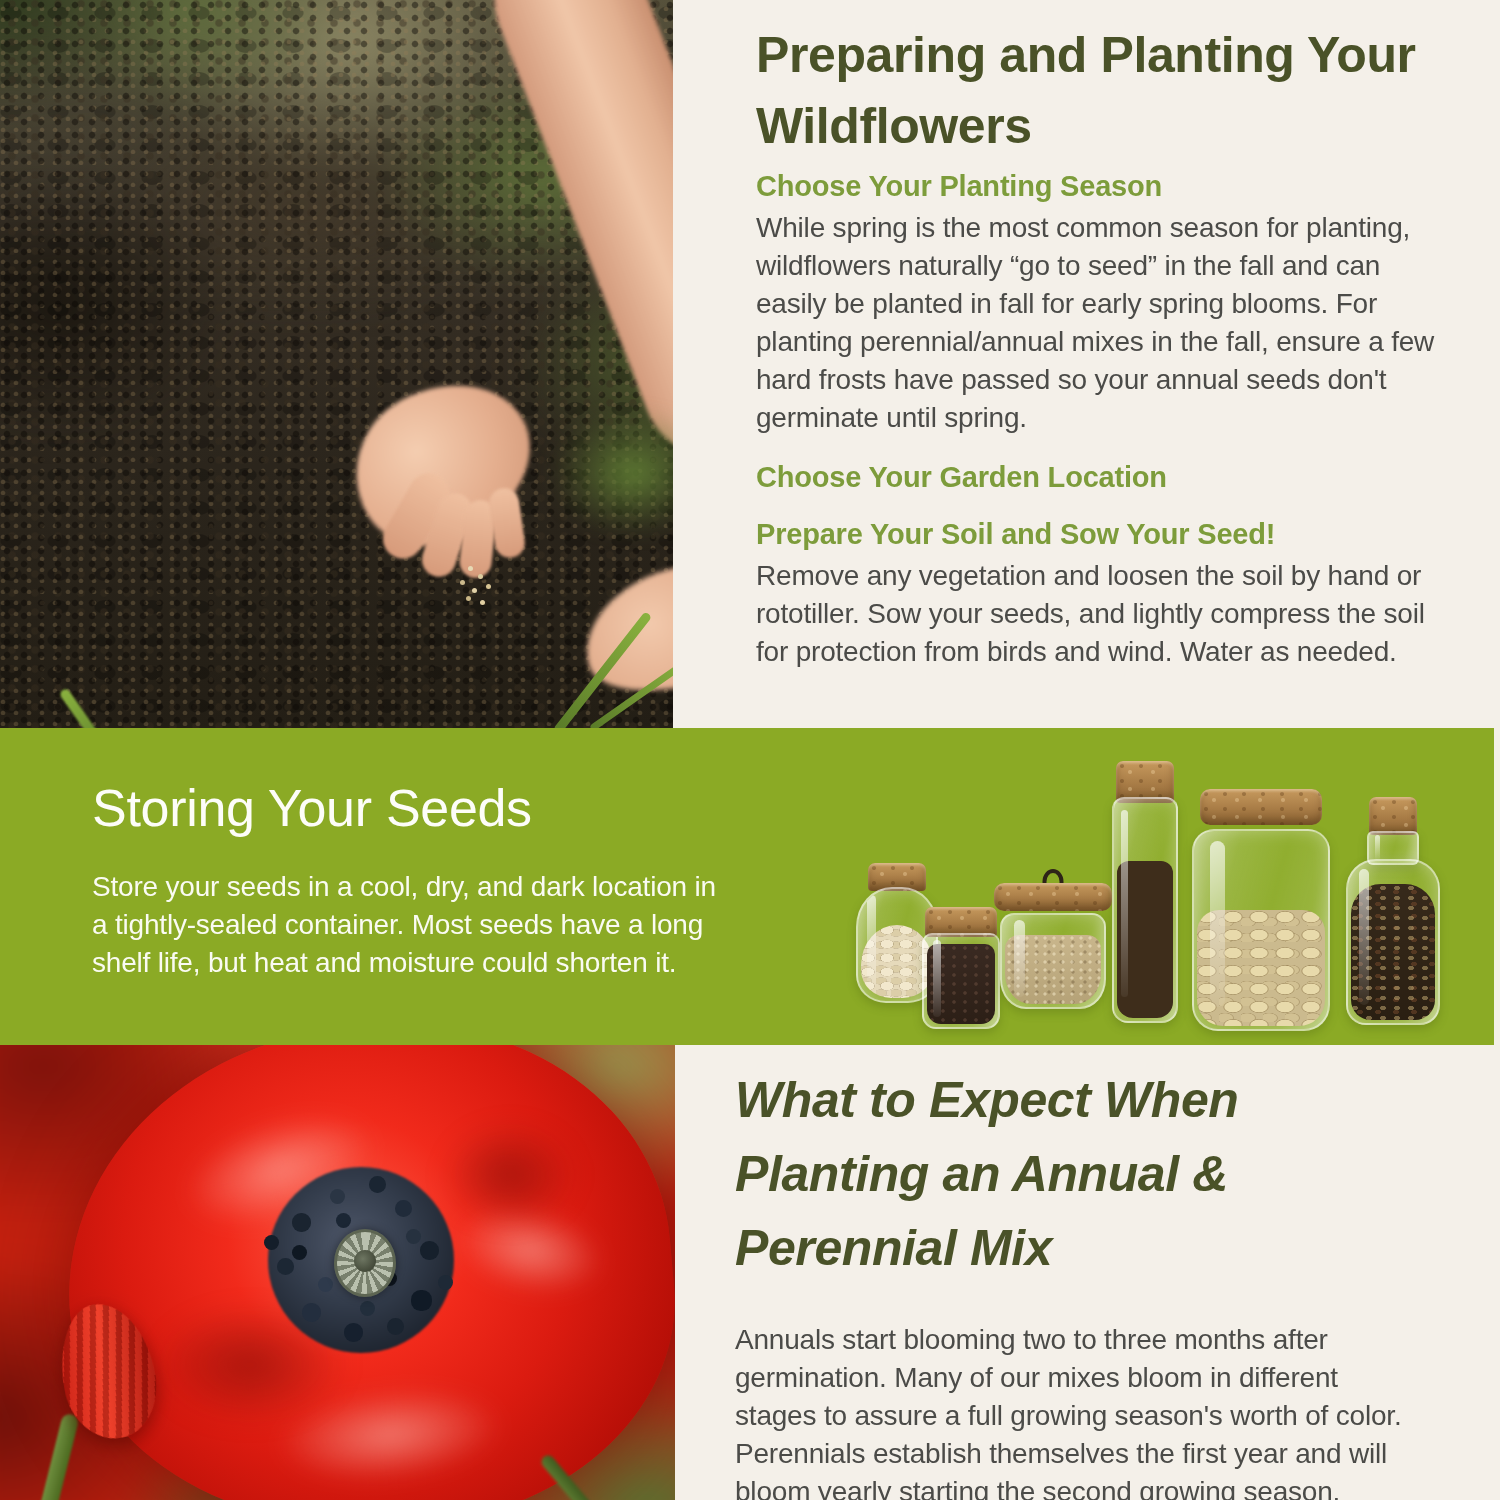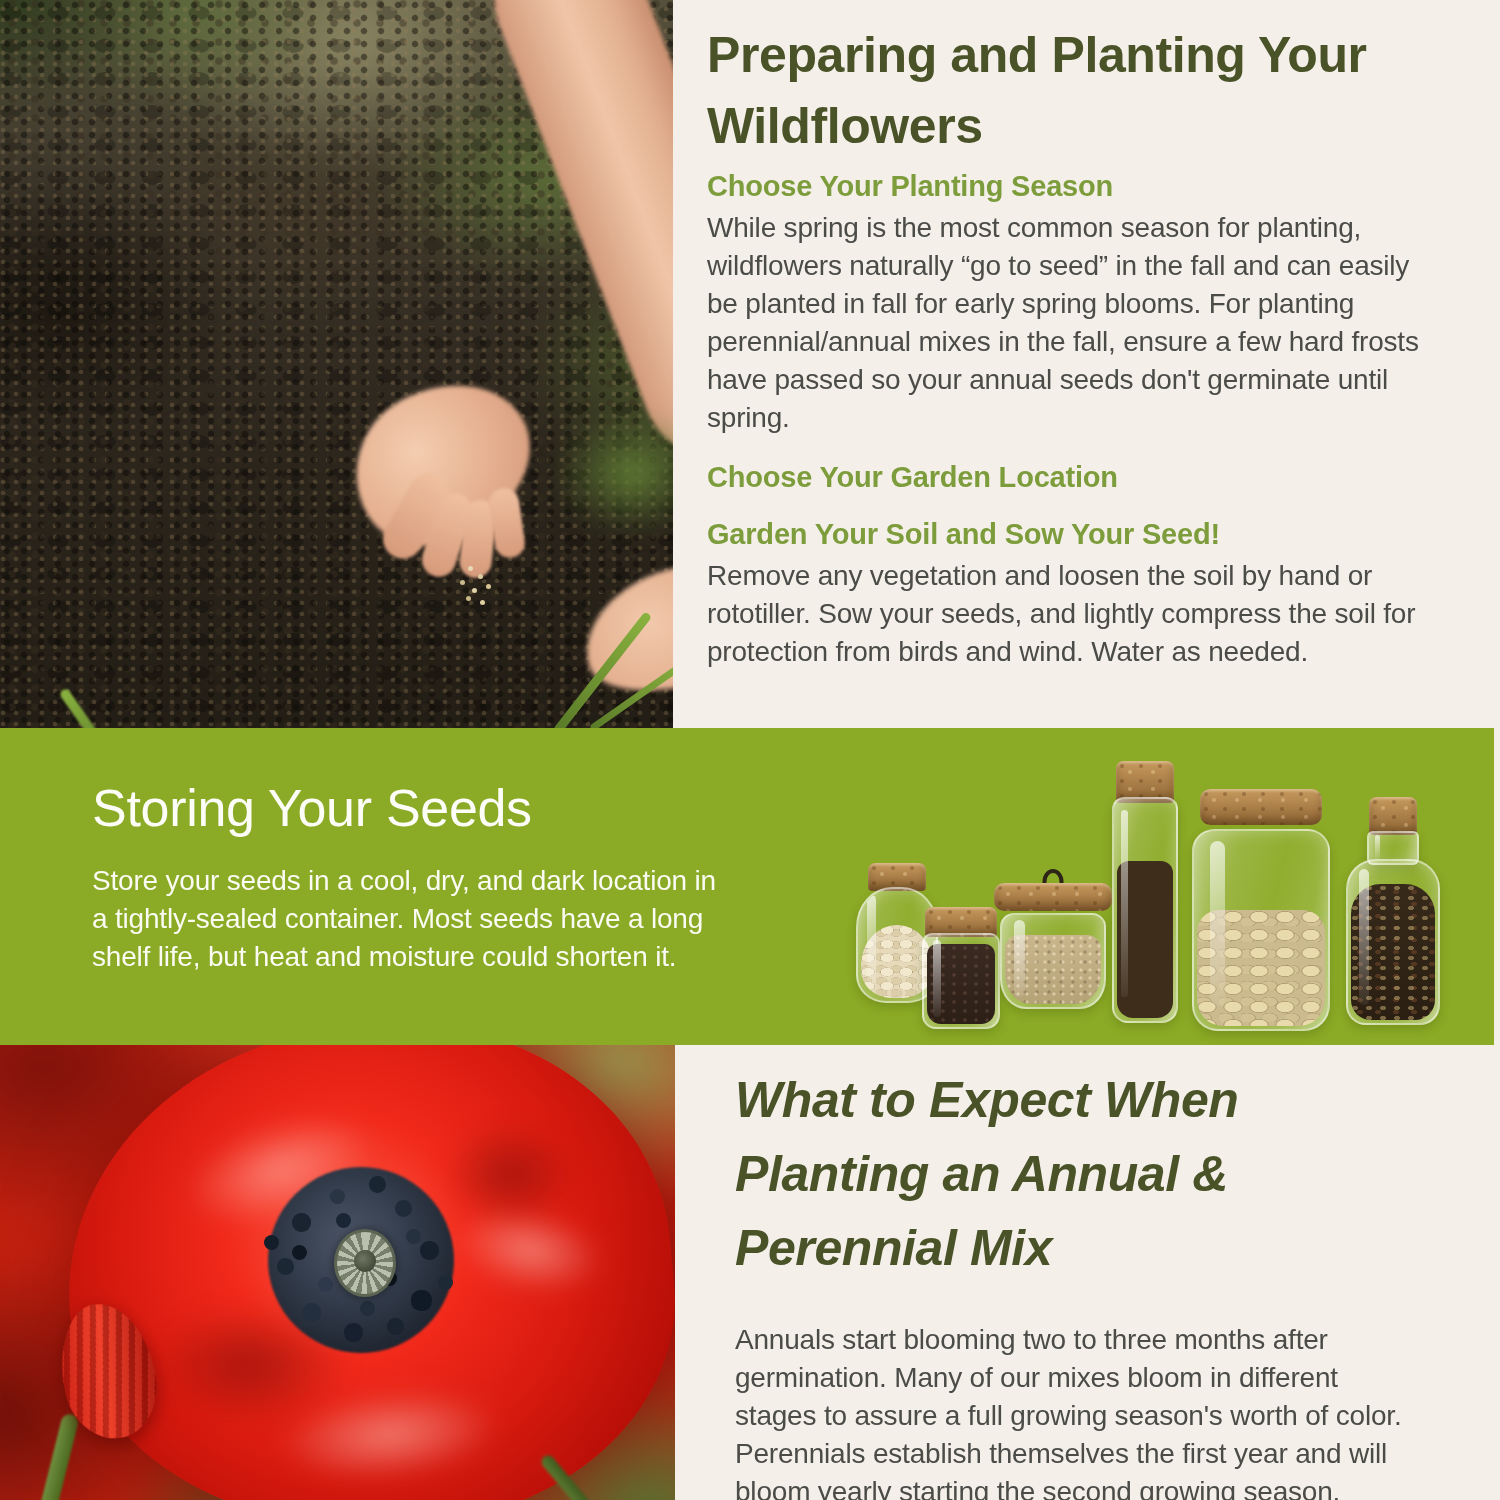--- a/index.html
+++ b/index.html
@@ -3,21 +3,21 @@
 <meta charset="utf-8">
 <style>
   html,body{margin:0;padding:0;background:#ffffff;}
   .canvas{
     position:relative;width:1500px;height:1500px;overflow:hidden;
     background:#F4F0E9;
     font-family:"Liberation Sans", sans-serif;
   }
   
   .panel{position:absolute;box-sizing:border-box;background:#F4F0E9;}
-  .panel-top{left:673px;top:0;width:827px;height:560px;padding:20px 58px 0 34px;}
+  .panel-top{left:673px;top:0;width:827px;height:560px;padding:20px 58px 0 83px;}
   .panel-bottom{left:675px;top:1045px;width:825px;height:455px;padding:18px 58px 0 60px;}
   h1.title{
     margin:0;font-size:50px;line-height:71px;font-weight:700;
     color:#4A5228;letter-spacing:-0.4px;max-width:672px;
   }
   .panel-bottom h1.title{max-width:640px;line-height:74px;font-style:italic;}
   .sub-item h2{
     margin:24px 0 6px 0;font-size:29px;font-weight:700;color:#7D9C3B;letter-spacing:-0.2px;
   }
   .sub-item:first-of-type h2{margin-top:8px;}
@@ -26,21 +26,21 @@
   }
   .panel-bottom p.body{margin-top:36px;max-width:690px;}
   
   .band{
     position:absolute;left:0;top:728px;width:1494px;height:317px;
     background:#8BAA25;overflow:hidden;
   }
   .band-text{position:absolute;left:92px;top:50px;}
   .band-text h1{margin:0;font-size:52px;font-weight:400;color:#FDFDF8;letter-spacing:-0.3px;}
   .band-text p{
-    margin:24px 0 0 0;font-size:28px;line-height:38px;color:#FAFBF2;max-width:628px;letter-spacing:-0.2px;
+    margin:30px 0 0 0;font-size:28px;line-height:38px;color:#FAFBF2;max-width:628px;letter-spacing:-0.2px;
   }
   
   .jar{position:absolute;}
   .cork{
     position:absolute;left:50%;transform:translateX(-50%);
     background:
       radial-gradient(circle at 6px 5px, rgba(90,55,20,.35) 1.5px, transparent 2.5px),
       radial-gradient(circle at 14px 11px, rgba(240,210,160,.4) 1.5px, transparent 2.5px),
       linear-gradient(180deg,#C79A5E,#A87C46 55%,#8C6434);
     background-size:19px 15px,23px 17px,100% 100%;
@@ -234,21 +234,21 @@
   <div class="panel panel-top">
     <h1 class="title">Preparing and Planting Your Wildflowers</h1>
     <div class="sub-item">
       <h2>Choose Your Planting Season</h2>
       <p class="body">While spring is the most common season for planting, wildflowers naturally “go to seed” in the fall and can easily be planted in fall for early spring blooms. For planting perennial/annual mixes in the fall, ensure a few hard frosts have passed so your annual seeds don't germinate until spring.</p>
     </div>
     <div class="sub-item">
       <h2>Choose Your Garden Location</h2>
     </div>
     <div class="sub-item">
-      <h2>Garden Your Soil and Sow Your Seed!</h2>
+      <h2>Prepare Your Soil and Sow Your Seed!</h2>
       <p class="body">Remove any vegetation and loosen the soil by hand or rototiller. Sow your seeds, and lightly compress the soil for protection from birds and wind. Water as needed.</p>
     </div>
   </div>
 
   <div class="band">
     <div class="band-text">
       <h1>Storing Your Seeds</h1>
       <p>Store your seeds in a cool, dry, and dark location in a tightly-sealed container. Most seeds have a long shelf life, but heat and moisture could shorten it.</p>
     </div>
 

